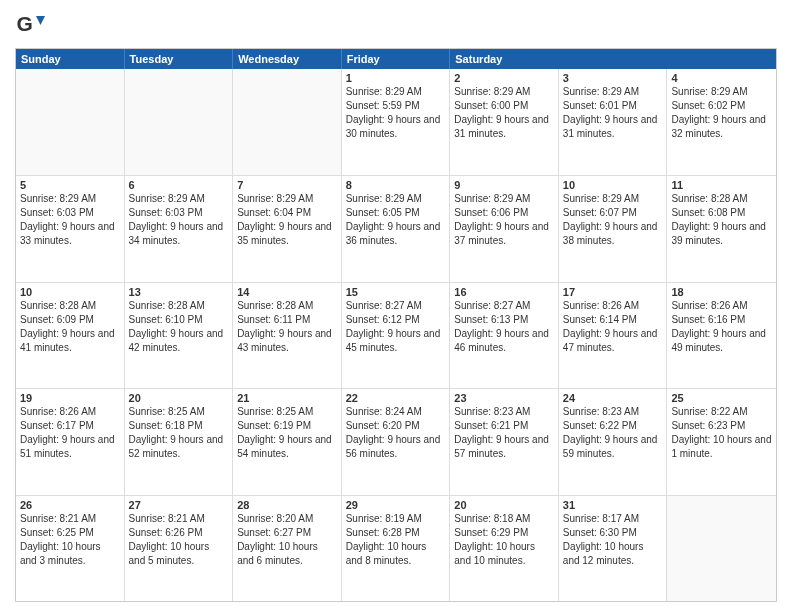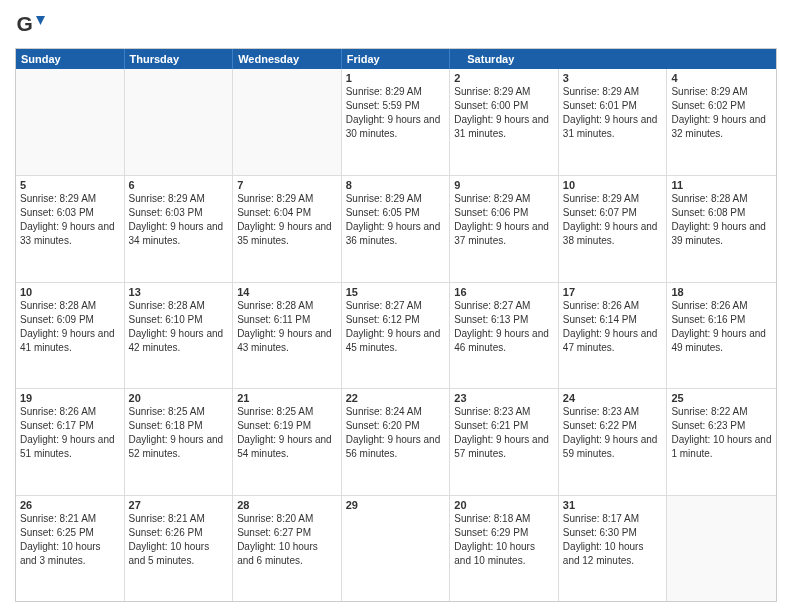--- a/index.html
+++ b/index.html
@@ -72,21 +72,21 @@
       background: #1a5fa8;
     }
     .cal-header-cell {
       color: #fff;
       font-size: 11px;
       font-weight: bold;
       padding: 4px 5px;
       text-align: left;
       border-right: 1px solid #3a7fc8;
     }
-    .cal-header-cell:last-child { border-right: none; margin-left: 12px; }
+    .cal-header-cell:last-child { border-right: none; }
     .cal-body {
       flex: 1;
       display: grid;
       grid-template-rows: repeat(5, 1fr);
     }
     .cal-row {
       display: grid;
       grid-template-columns: repeat(7, 1fr);
       border-top: 1px solid #ddd;
     }
@@ -130,21 +130,21 @@
     </div>
     <div class="title-block">
       <div class="month-title"></div>
       <div class="subtitle"></div>
     </div>
   </div>
 
   <div class="calendar">
     <div class="cal-header">
     <div class="cal-header-cell">Sunday</div>
-        <div class="cal-header-cell">Thursday</div>
+        <div class="cal-header-cell">Tuesday</div>
         <div class="cal-header-cell">Wednesday</div>
         <div class="cal-header-cell">Friday</div>
         <div class="cal-header-cell">Saturday</div>
       </div>
     <div class="cal-body">
     <div class="cal-row">
           <div class="cal-cell empty"></div>
           <div class="cal-cell empty"></div>
           <div class="cal-cell empty"></div>
           <div class="cal-cell">
@@ -318,20 +318,23 @@
 Daylight: 10 hours and 5 minutes.</div>
           </div>
           <div class="cal-cell">
             <div class="day-num">28</div>
             <div class="day-info" style="white-space: pre-line;">Sunrise: 8:20 AM
 Sunset: 6:27 PM
 Daylight: 10 hours and 6 minutes.</div>
           </div>
           <div class="cal-cell">
             <div class="day-num">29</div>
+            <div class="day-info" style="white-space: pre-line;">Sunrise: 8:19 AM
+Sunset: 6:28 PM
+Daylight: 10 hours and 8 minutes.</div>
           </div>
           <div class="cal-cell">
             <div class="day-num">20</div>
             <div class="day-info" style="white-space: pre-line;">Sunrise: 8:18 AM
 Sunset: 6:29 PM
 Daylight: 10 hours and 10 minutes.</div>
           </div>
           <div class="cal-cell">
             <div class="day-num">31</div>
             <div class="day-info" style="white-space: pre-line;">Sunrise: 8:17 AM

